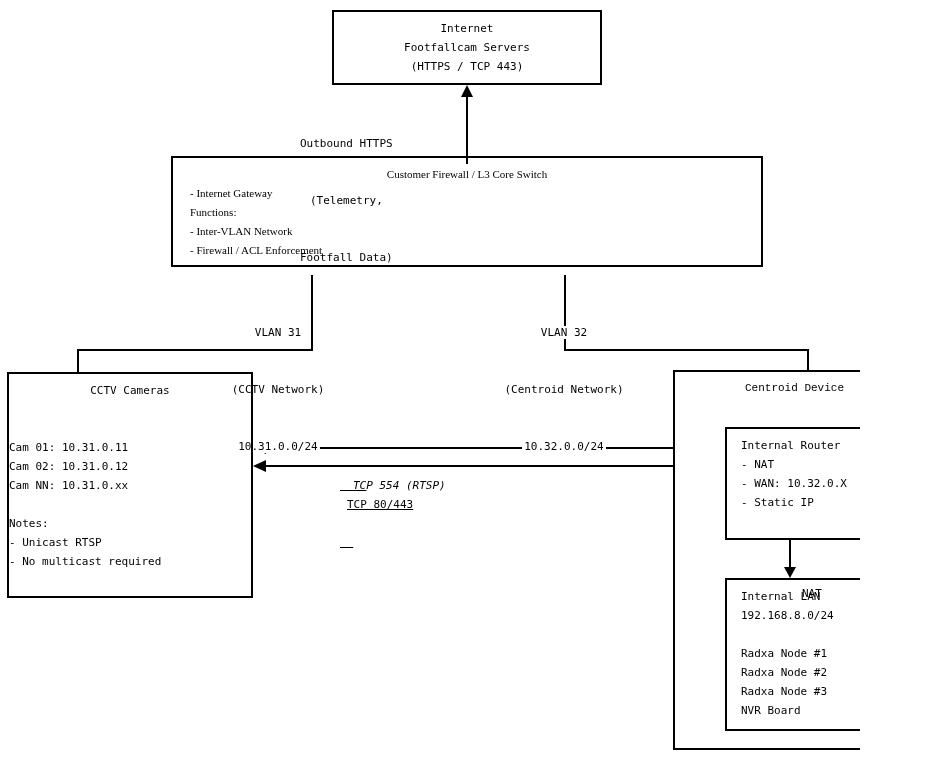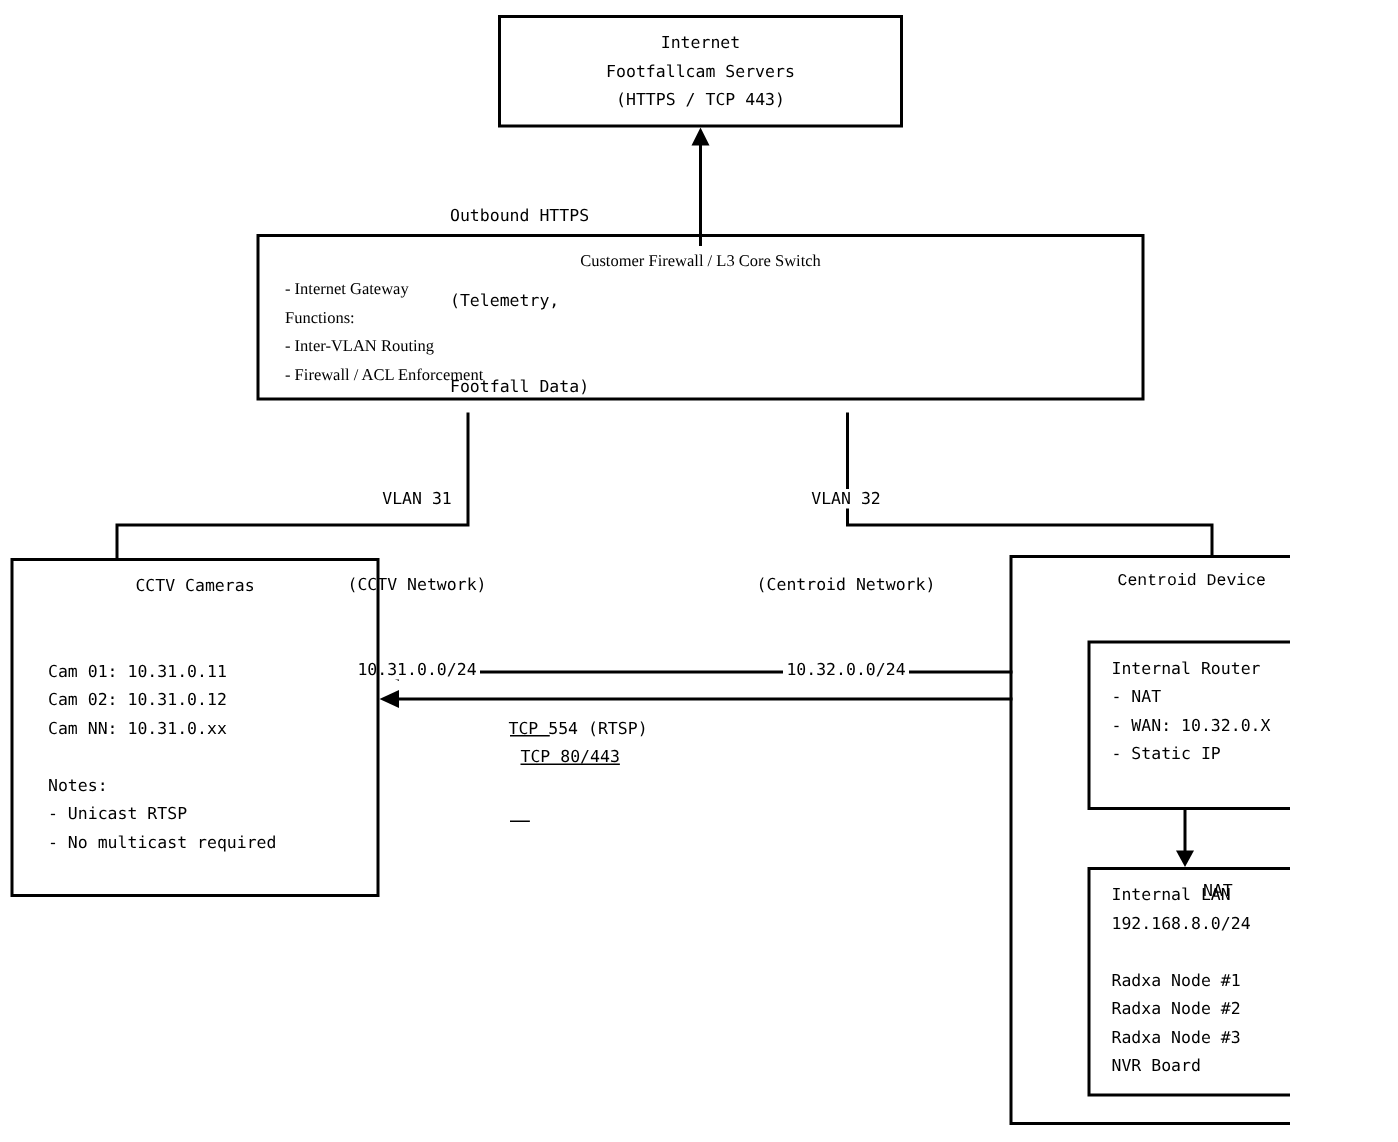--- a/index.html
+++ b/index.html
@@ -46,21 +46,21 @@
     background: #ffffff;
     padding: 0 7px;
   }
   .label.no-pad .bgspan {
     padding: 0 2px;
   }
   .pad-internet { padding-top: 7px; }
   .pad-firewall { padding-top: 7px; }
   .fw-fn { padding-left: 17px; }
   .cctv-title { margin-top: 7px; margin-bottom: 38px; }
-  .cctv-line { padding-left: 23px; }
+  .cctv-line { }
   .centroid-title { margin-top: 7px; font-family: Liberation Mono, monospace; }
   .inner-pad { padding: 7px 0 0 14px; margin-left: 25px; }
 </style>
 </head>
 <body>
 
 <div class="canvas">
 
   <svg class="wires" width="932" height="761">
 
@@ -80,31 +80,31 @@
     <line x1="790" y1="540" x2="790" y2="569" stroke="#000000" stroke-width="2"></line>
     <polygon points="790,578 784,567 796,567" fill="#000000"></polygon>
   </svg>
 
   <div class="box pad-internet" style="left:332px;top:10px;width:270px;height:75px;">
     <div class="trow tc">Internet</div>
     <div class="trow tc">Footfallcam Servers</div>
     <div class="trow tc">(HTTPS / TCP 443)</div>
   </div>
 
-  <div class="label" style="left:300px;top:96px;">
+  <div class="label" style="left:300px;top:96px;text-align:center;">
     <div class="trow">Outbound HTTPS</div>
     <div class="trow">(Telemetry,</div>
     <div class="trow">Footfall Data)</div>
   </div>
 
   <div class="box pad-firewall" style="left:171px;top:156px;width:592px;height:111px;font-family:Liberation Serif, serif;">
     <div class="trow tc">Customer Firewall / L3 Core Switch</div>
     <div class="trow fw-fn">- Internet Gateway</div>
     <div class="trow fw-fn">Functions:</div>
-    <div class="trow fw-fn">- Inter-VLAN Routing</div>
+    <div class="trow fw-fn">- Inter-VLAN Network</div>
     <div class="trow fw-fn">- Firewall / ACL Enforcement</div>
   </div>
 
   <div class="label no-pad" style="left:188px;top:285px;width:180px;text-align:center;">
     <div class="trow tc"><span class="bgspan">VLAN 31</span></div>
     <div class="trow tc"><span class="bgspan">(CCTV Network)</span></div>
     <div class="trow tc"><span class="bgspan">10.31.0.0/24</span></div>
   </div>
 
   <div class="label no-pad" style="left:474px;top:285px;width:180px;text-align:center;">
@@ -117,21 +117,21 @@
     <div class="trow tc cctv-title">CCTV Cameras</div>
     <div class="trow cctv-line">Cam 01: 10.31.0.11</div>
     <div class="trow cctv-line">Cam 02: 10.31.0.12</div>
     <div class="trow cctv-line">Cam NN: 10.31.0.xx</div>
     <div class="trow cctv-line"></div>
     <div class="trow cctv-line">Notes:</div>
     <div class="trow cctv-line">- Unicast RTSP</div>
     <div class="trow cctv-line">- No multicast required</div>
   </div>
 
-  <div class="label" style="left:332px;top:438px;">
+  <div class="label" style="left:346px;top:438px;font-style:italic;">
     <div class="trow"><span class="bgspan">TCP 554 (RTSP)</span></div>
   </div>
   <div class="label" style="left:340px;top:457px;text-decoration:underline;">
     <div class="trow"><span class="bgspan">TCP 80/443</span></div>
   </div>
 
   <div class="box" style="left:673px;top:370px;width:243px;height:380px;">
     <div class="trow tc centroid-title">Centroid Device</div>
   </div>
 

